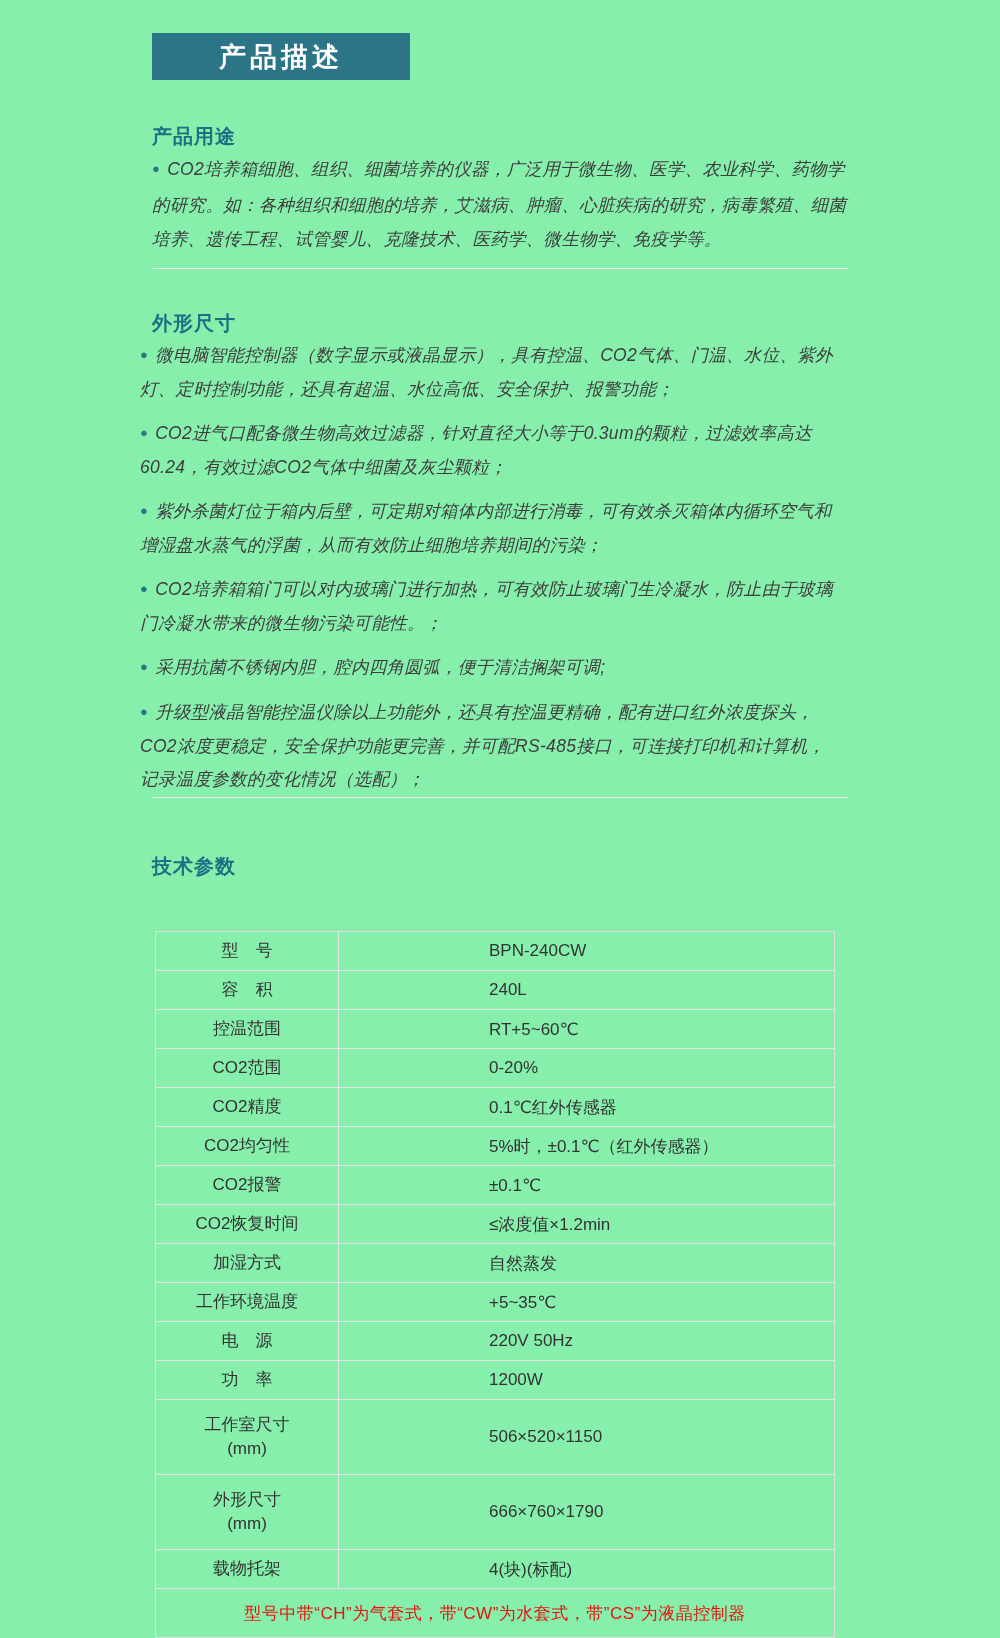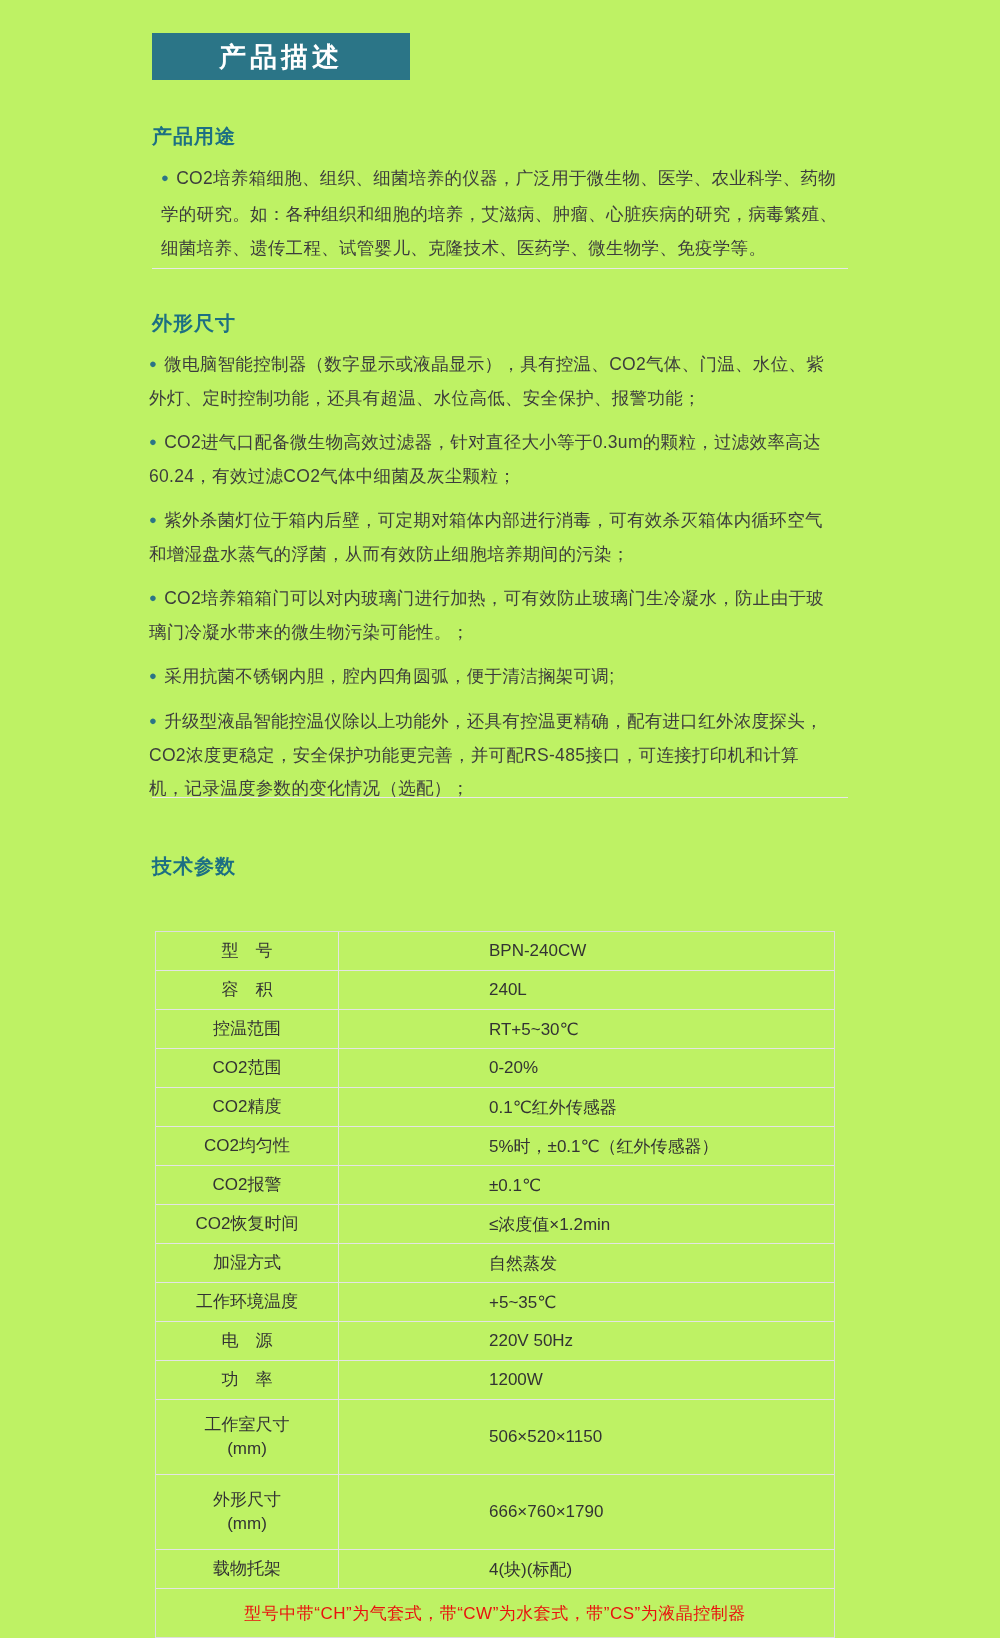--- a/index.html
+++ b/index.html
@@ -2,21 +2,21 @@
 <html><head>
 <meta charset="utf-8">
 <style>
   html,body{margin:0;padding:0;}
   body{
     width:1000px;height:1638px;background:#ffffff;
     font-family:"Liberation Sans","DejaVu Sans",sans-serif;
     color:#3d3d3d;
     -webkit-font-smoothing:antialiased;
   }
-  .page{position:relative;width:1000px;height:1638px;overflow:hidden;background:#bef264;}
+  .page{position:relative;width:1000px;height:1638px;overflow:hidden;background:#86efac;}
 
   
   .badge{
     position:absolute;left:152px;top:33px;width:258px;height:47px;
     background:#2b7587;color:#ffffff;
     font-size:27px;font-weight:bold;letter-spacing:4px;
     display:flex;align-items:center;justify-content:center;
   }
 
   .sec-title{
@@ -28,21 +28,21 @@
   .t-spec{top:836px;}
 
   .divider{
     position:absolute;left:152px;width:696px;height:0;
     border-top:1px solid #e8e8e8;
   }
   .d1{top:268px;}
   .d2{top:797px;}
 
   .para{
-    margin:9px;font-size:17.5px;line-height:34px;letter-spacing:0.3px;color:#3d3d3d;
+    margin:0;font-size:17.5px;line-height:34px;letter-spacing:0.3px;color:#3d3d3d;font-style:italic;
   }
   .dot::before{content:"●";color:#2b7587;font-size:13px;margin-right:7px;position:relative;top:-2px;}
 
   .usage-block{position:absolute;left:152px;top:152px;width:698px;}
 
   .features-block{position:absolute;left:140px;top:339px;width:700px;}
   .features-block .para{line-height:33px;margin-bottom:11px;}
 
   
   .spec-table{
@@ -101,21 +101,21 @@
     <div class="trow">
         <div class="tlabel">型　号</div>
         <div class="tvalue">BPN-240CW</div>
       </div>
     <div class="trow">
         <div class="tlabel">容　积</div>
         <div class="tvalue">240L</div>
       </div>
     <div class="trow">
         <div class="tlabel">控温范围</div>
-        <div class="tvalue">RT+5~30℃</div>
+        <div class="tvalue">RT+5~60℃</div>
       </div>
     <div class="trow">
         <div class="tlabel">CO2范围</div>
         <div class="tvalue">0-20%</div>
       </div>
     <div class="trow">
         <div class="tlabel">CO2精度</div>
         <div class="tvalue">0.1℃红外传感器</div>
       </div>
     <div class="trow">

